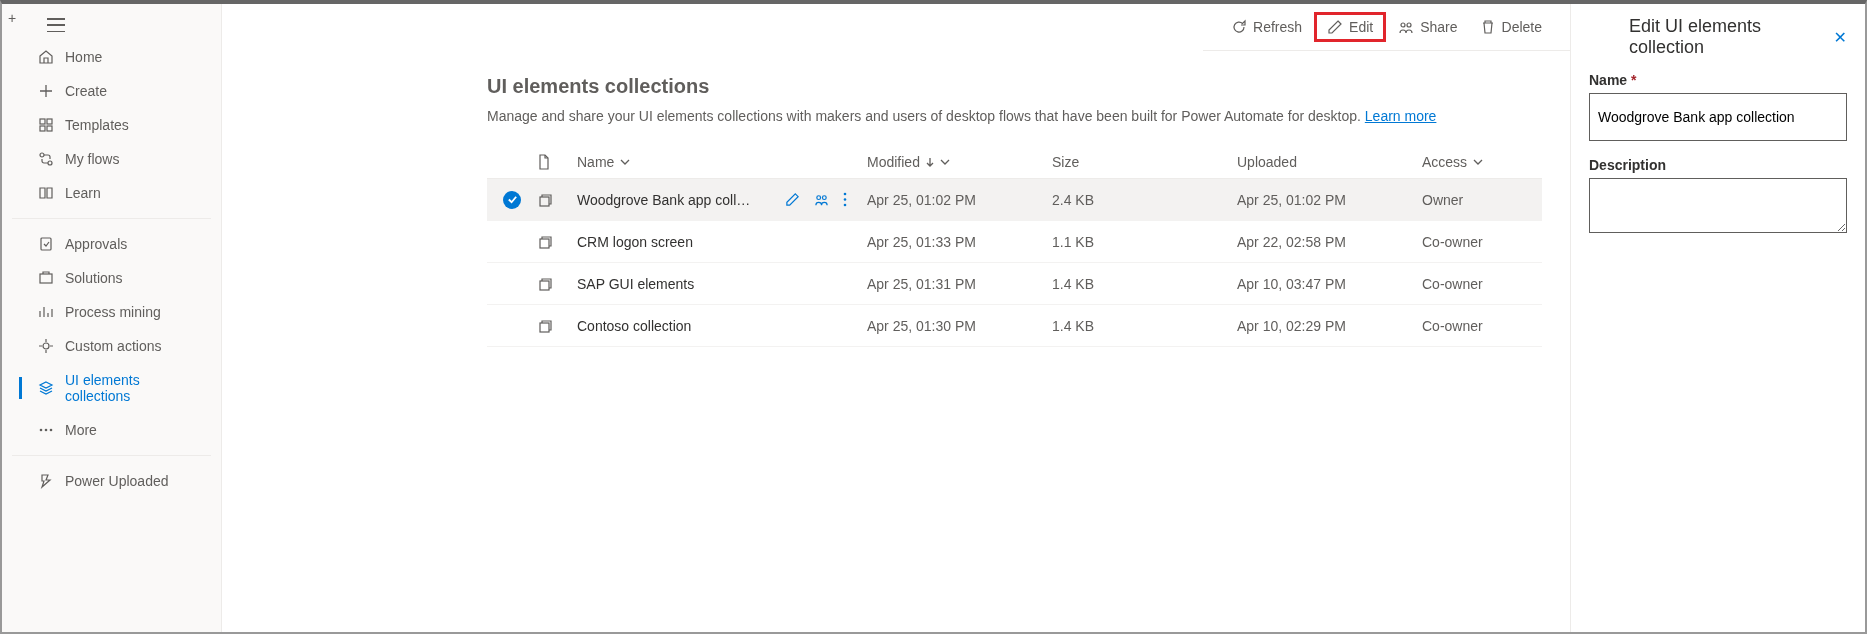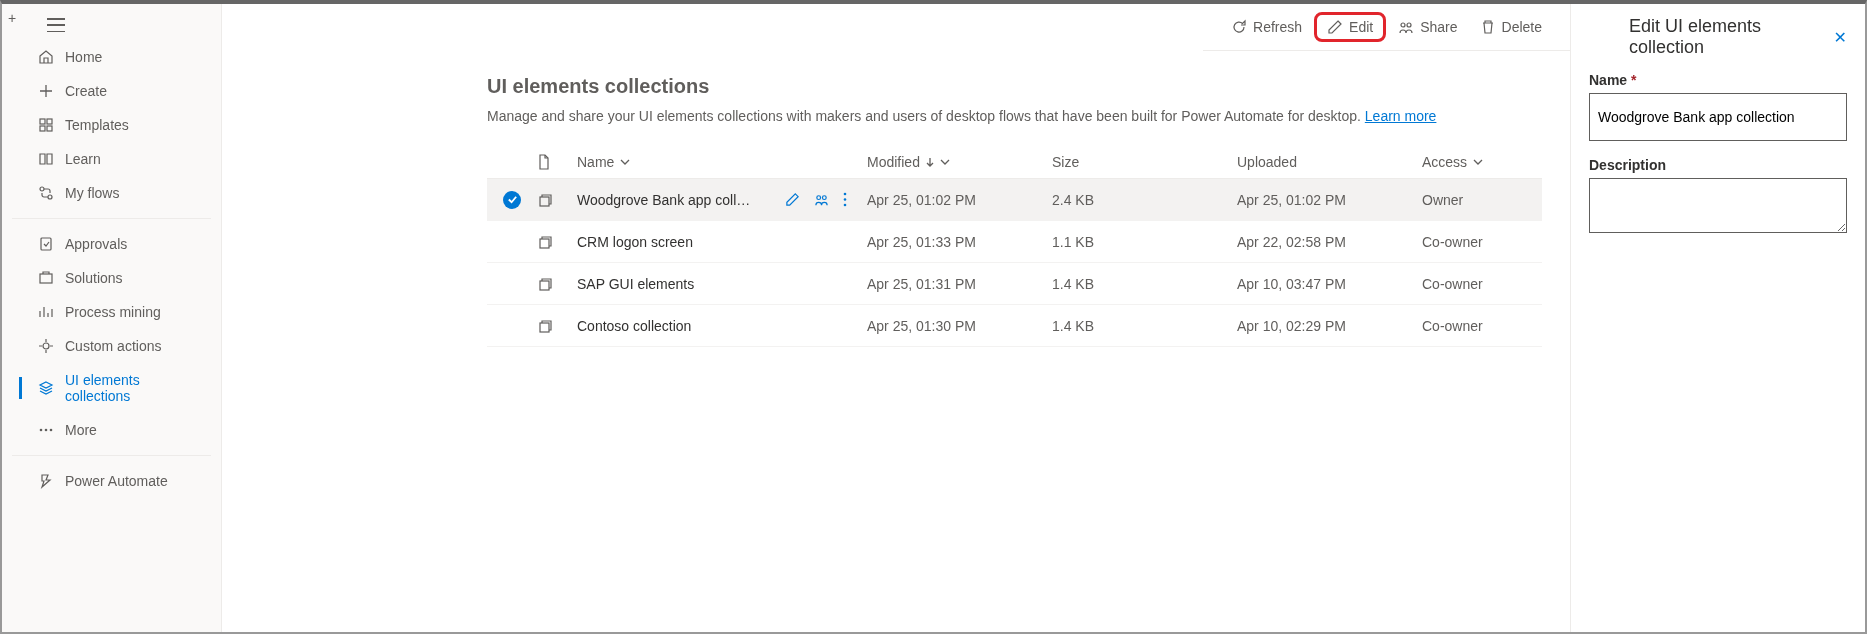--- a/index.html
+++ b/index.html
@@ -86,21 +86,21 @@
     }
     .toolbar .tb-btn {
       display: flex; align-items: center;
       gap: 6px;
       padding: 4px 10px;
       cursor: pointer;
       font-size: 14px;
     }
     .tb-highlight {
       border: 3px solid #e1252c;
-      border-radius: 8px;
+      border-radius: 0;
     }
     .page-body { padding: 24px 28px; }
     .page-title { font-size: 20px; font-weight: 600; color: #605e5c; margin-bottom: 10px; }
     .page-desc { color: #605e5c; font-size: 14px; margin-bottom: 22px; }
     .page-desc a { color: #0078d4; text-decoration: underline; }
     .table { width: 100%; }
     .thead, .trow {
       display: grid;
       grid-template-columns: 50px 40px 290px 185px 185px 185px 120px;
       align-items: center;
@@ -180,34 +180,34 @@
               <rect x="9" y="2" width="5" height="5"></rect>
               <rect x="2" y="9" width="5" height="5"></rect>
               <rect x="9" y="9" width="5" height="5"></rect>
             </svg>
         </span>
         <span>Templates</span>
       </li>
       <li>
         <span class="icon">
           <svg width="16" height="16" viewBox="0 0 16 16" fill="none" stroke="#605e5c" stroke-width="1.2">
-              <path d="M2 3h5v10H2zM9 3h5v10H9z"></path>
-            </svg>
-        </span>
-        <span>Learn</span>
-      </li>
-      <li>
-        <span class="icon">
-          <svg width="16" height="16" viewBox="0 0 16 16" fill="none" stroke="#605e5c" stroke-width="1.2">
               <circle cx="4" cy="4" r="2"></circle>
               <circle cx="12" cy="12" r="2"></circle>
               <path d="M6 4h4a2 2 0 012 2v2M10 12H6a2 2 0 01-2-2V8"></path>
             </svg>
         </span>
         <span>My flows</span>
+      </li>
+      <li>
+        <span class="icon">
+          <svg width="16" height="16" viewBox="0 0 16 16" fill="none" stroke="#605e5c" stroke-width="1.2">
+              <path d="M2 3h5v10H2zM9 3h5v10H9z"></path>
+            </svg>
+        </span>
+        <span>Learn</span>
       </li>
     </ul>
     <div class="menu-sep"></div>
     <ul class="menu">
       <li>
         <span class="icon">
           <svg width="16" height="16" viewBox="0 0 16 16" fill="none" stroke="#605e5c" stroke-width="1.2">
               <rect x="3" y="2" width="10" height="12" rx="1"></rect>
               <path d="M6 8l2 2 3-4"></path>
             </svg>
@@ -261,21 +261,21 @@
       </li>
     </ul>
     <div class="menu-sep"></div>
     <ul class="menu">
       <li>
         <span class="icon">
           <svg width="16" height="16" viewBox="0 0 16 16" fill="none" stroke="#605e5c" stroke-width="1.2">
               <path d="M4 2h6l-2 5h4l-8 7 2-6H4z"></path>
             </svg>
         </span>
-        <span>Power Automate</span>
+        <span>Power Uploaded</span>
       </li>
     </ul>
   </nav>
 
   <main class="content">
     <div class="toolbar">
       <div class="tb-btn">
         <span>
           <svg width="16" height="16" viewBox="0 0 16 16" fill="none" stroke="#605e5c" stroke-width="1.2">
               <path d="M13 8a5 5 0 11-1.5-3.5L14 2v4h-4"></path>

